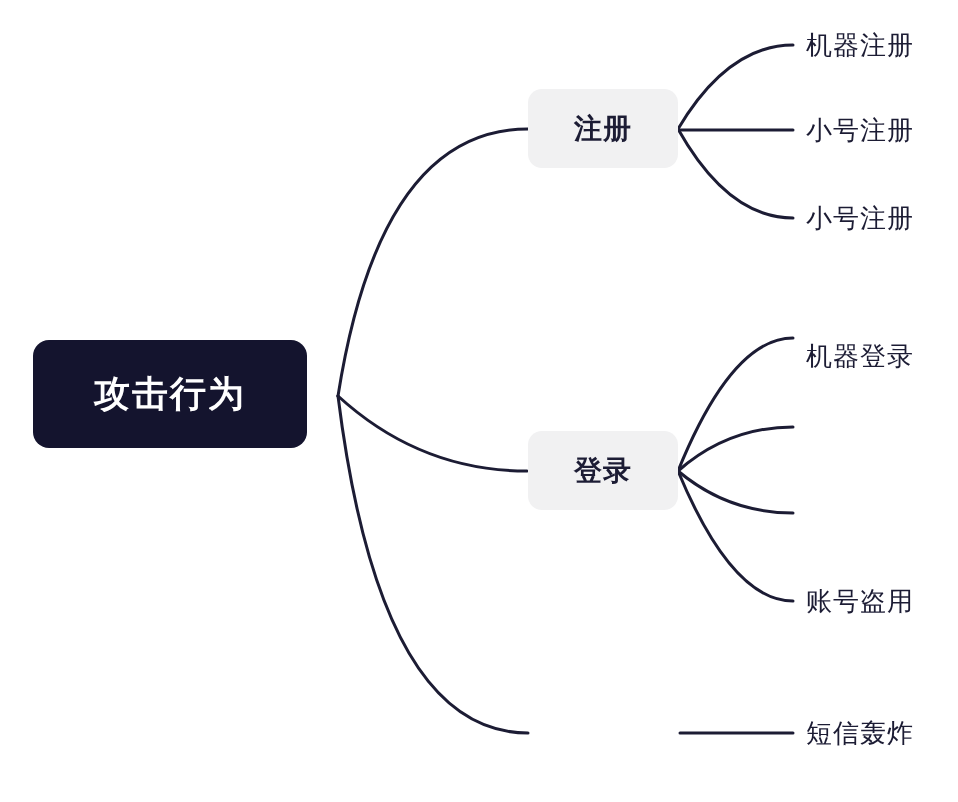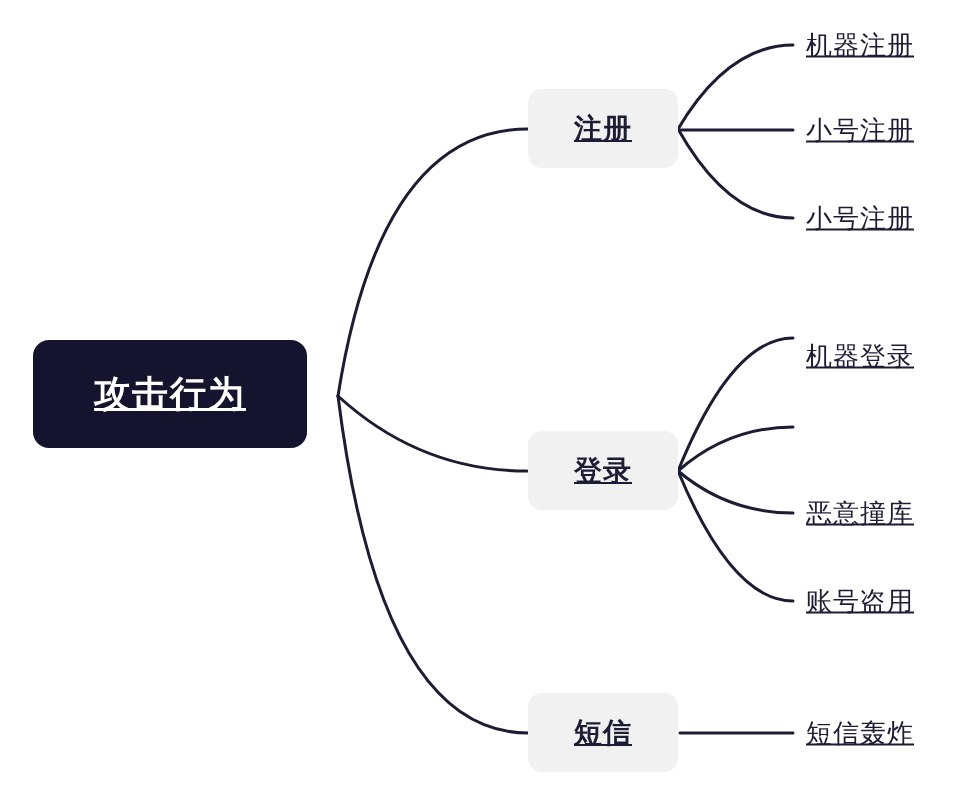--- a/index.html
+++ b/index.html
@@ -18,21 +18,20 @@
     background:var(--canvas-bg);
     overflow:hidden;
   }
   .edges{position:absolute;left:0;top:0;width:958px;height:802px;}
   .edges path{fill:none;stroke:var(--ink);stroke-width:3;stroke-linecap:round;}
   .node{
     position:absolute;
     display:flex;align-items:center;justify-content:center;
     color:var(--ink);
     white-space:nowrap;
-    text-decoration:underline;
   }
   .node-root{
     left:33px;top:340px;width:274px;height:108px;
     background:var(--root-bg);
     color:var(--root-text);
     border-radius:16px;
     font-size:36px;font-weight:bold;letter-spacing:2px;
   }
   .node-branch{
     left:528px;width:150px;height:79px;
@@ -66,25 +65,23 @@
     <path d="M 678 471 Q 728 513 793 513"></path>
     <path d="M 678 471 Q 732 601 793 601"></path>
 
     <path d="M 680 733 L 793 733"></path>
   </svg>
 
   <div class="node node-root">攻击行为</div>
 
   <div class="node node-branch" style="top:89px">注册</div>
   <div class="node node-branch" style="top:431px">登录</div>
-  <div class="node node-branch" style="top:693px">短信</div>
 
   <div class="node node-leaf" style="top:45px">机器注册</div>
   <div class="node node-leaf" style="top:130px">小号注册</div>
   <div class="node node-leaf" style="top:218px">小号注册</div>
 
   <div class="node node-leaf" style="top:356px">机器登录</div>
-  <div class="node node-leaf" style="top:513px">恶意撞库</div>
   <div class="node node-leaf" style="top:601px">账号盗用</div>
 
   <div class="node node-leaf" style="top:733px">短信轰炸</div>
 
 </div>
 
 </body></html>

